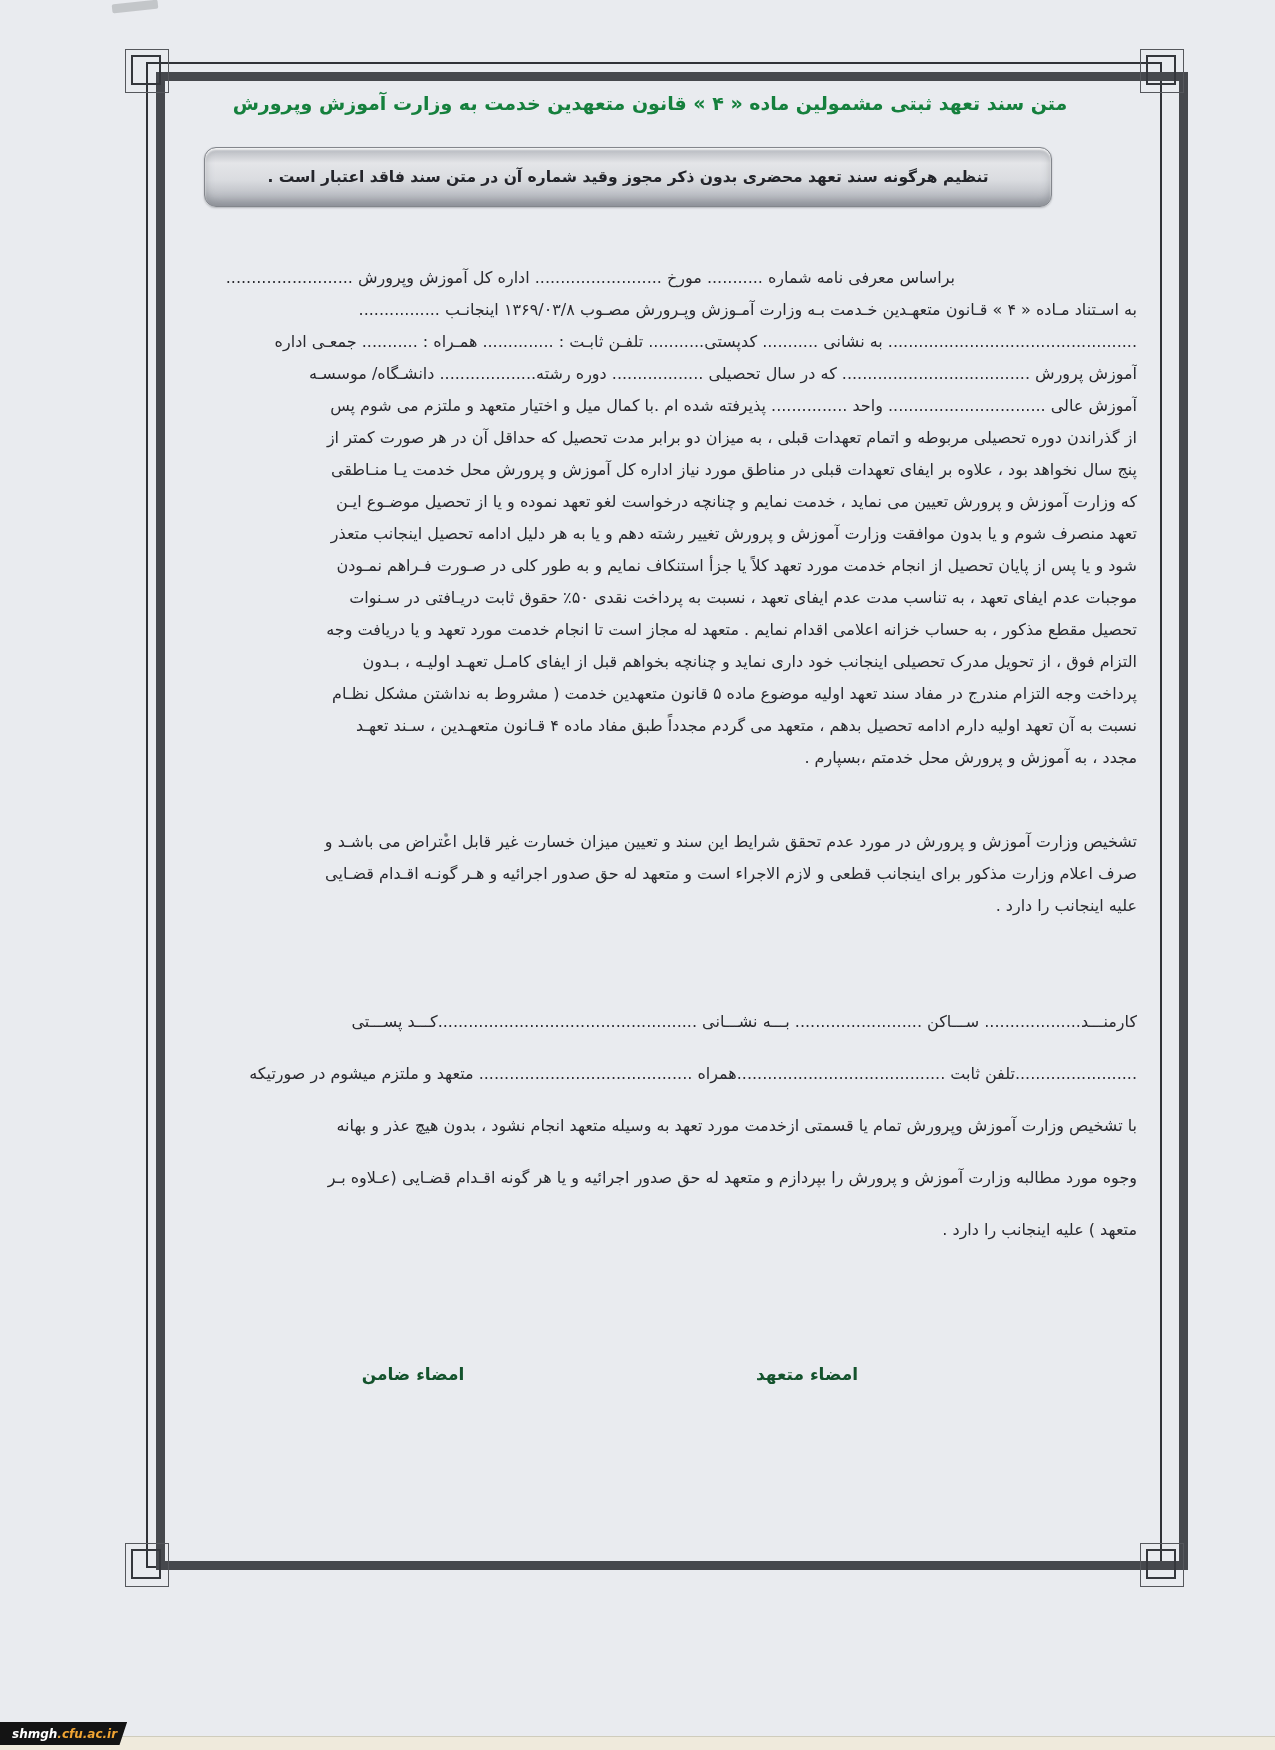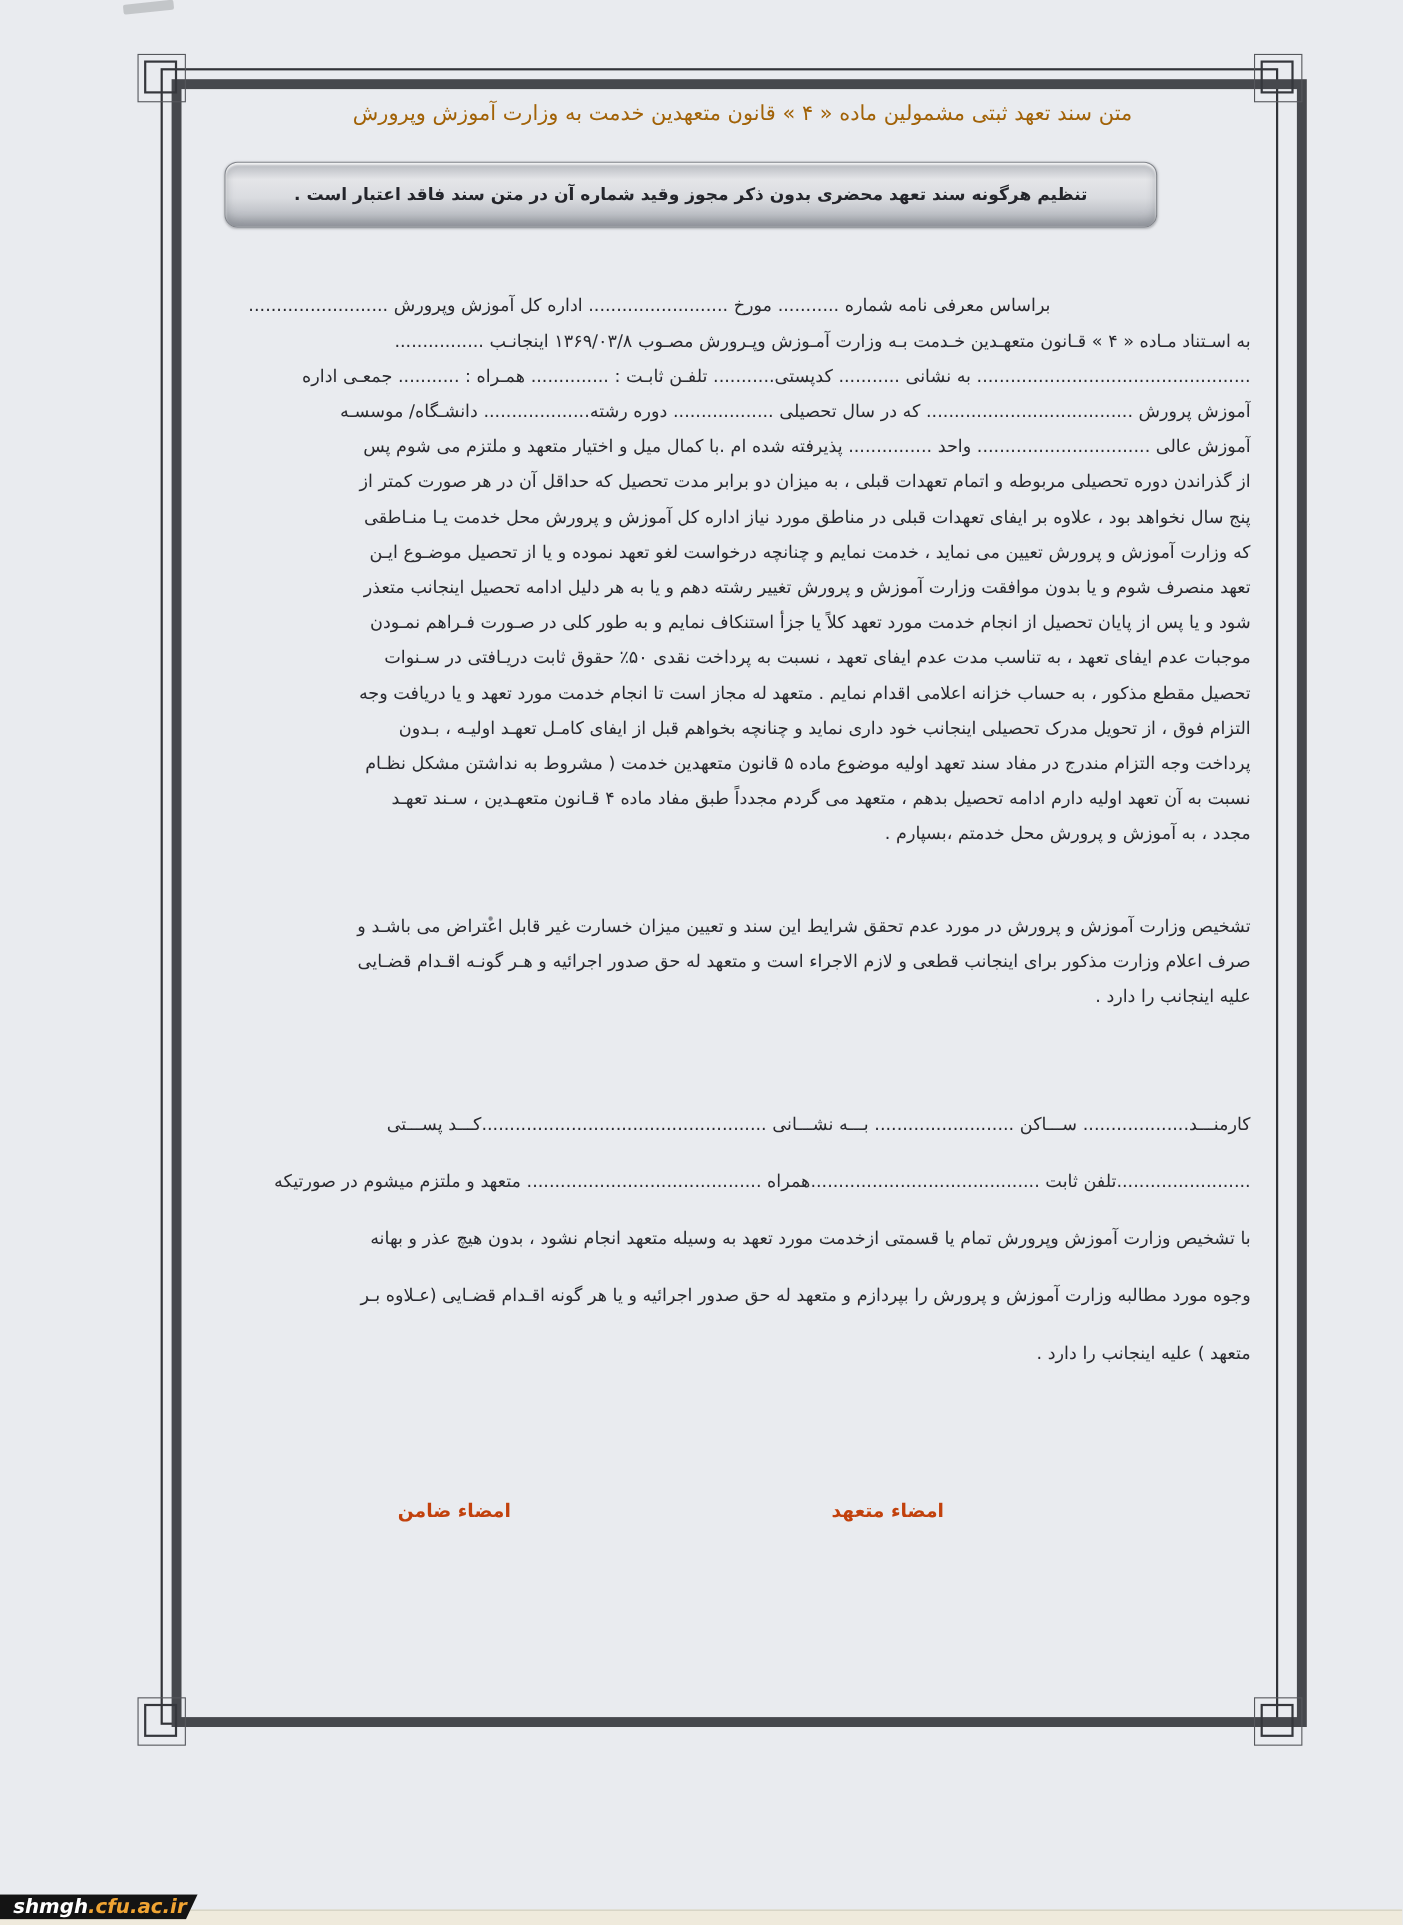--- a/index.html
+++ b/index.html
@@ -13,21 +13,21 @@
   .corner.tl{left:131px;top:55px;}
   .corner.tr{left:1146px;top:55px;}
   .corner.bl{left:131px;top:1549px;}
   .corner.br{left:1146px;top:1549px;}
   .corner:after{content:"";position:absolute;left:-8px;top:-8px;width:42px;height:42px;border:1px solid #55575c;}
 
   .smudge{position:absolute;left:112px;top:2px;width:46px;height:9px;background:#7e8085;opacity:.35;transform:rotate(-6deg);border-radius:2px;}
 
   
   .doc-title{position:absolute;left:165px;top:92px;width:970px;text-align:center;
-    font-size:19px;font-weight:normal;color:#a16207;letter-spacing:0;padding-left:25px;}
+    font-size:19px;font-weight:bold;color:#15803d;letter-spacing:0;}
 
   
   .notice-box{position:absolute;left:204px;top:147px;width:846px;height:58px;border-radius:12px;
     border:1px solid #83868c;
     background:linear-gradient(180deg,#b4b7bd 0%,#e4e5e8 26%,#dadce0 55%,#a9acb3 100%);
     box-shadow:inset 0 2px 2px rgba(255,255,255,.85), inset 0 -5px 9px rgba(105,108,115,.45), 0 1px 2px rgba(70,72,77,.35);}
   .notice-text{width:100%;height:100%;display:flex;align-items:center;justify-content:center;
     font-size:15.5px;font-weight:bold;color:#24252b;}
 
   
@@ -37,28 +37,28 @@
   .para-1 .line{line-height:32px;}
   .para-2{top:826px;}
   .para-2 .line{line-height:32px;}
   .para-3{top:996px;}
   .para-3 .line{line-height:52px;}
   .line.first-indent{padding-right:182px;margin-left:24px;}
 
   .artifact-dot{position:absolute;left:444px;top:833px;width:4px;height:4px;border-radius:50%;background:#83858b;}
 
   
-  .sig{position:absolute;top:1360px;height:28px;font-size:17px;font-weight:bold;color:#c2410c;text-align:center;line-height:28px;}
+  .sig{position:absolute;top:1360px;height:28px;font-size:17px;font-weight:bold;color:#14532d;text-align:center;line-height:28px;}
   .sig.right{left:707px;width:200px;}
   .sig.left{left:313px;width:200px;}
 
   
   .scan-edge{position:absolute;left:0;bottom:0;width:100%;height:13px;background:#efeadc;border-top:1px solid #cfccbc;}
   .watermark{position:absolute;left:0;top:1722px;height:23px;background:#141414;display:flex;align-items:center;
-    padding:0 10px 0 12px;font-style:italic;font-weight:bold;font-size:18px;direction:ltr;
+    padding:0 10px 0 12px;font-style:italic;font-weight:bold;font-size:12px;direction:ltr;
     clip-path:polygon(0 0,100% 0,94% 100%,0 100%);}
   .wm-white{color:#ffffff;}
   .wm-orange{color:#f0a433;}
 </style>
 </head>
 <body>
 
 <div class="page">
 
   <div class="smudge"></div>

